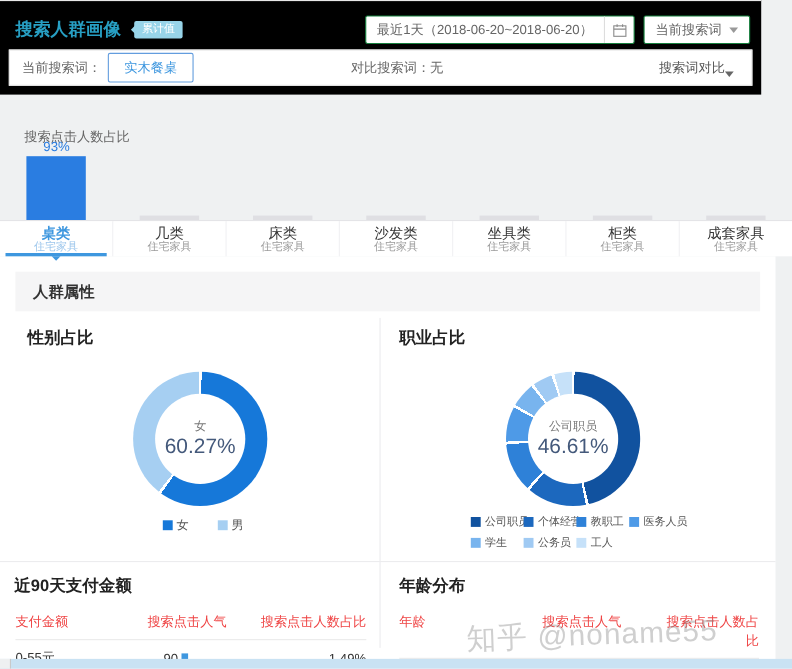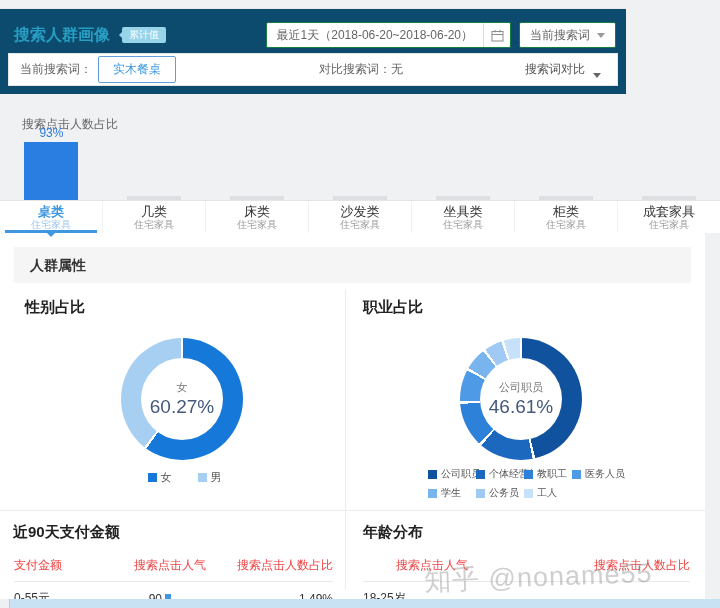--- a/index.html
+++ b/index.html
@@ -1,35 +1,35 @@
 <!DOCTYPE html>
 <html><head>
 <meta charset="utf-8">
 <style>
   html,body{margin:0;padding:0;}
   body{font-family:"Liberation Sans","DejaVu Sans",sans-serif;}
   .page{position:relative;width:720px;height:608px;background:#eff1f2;overflow:hidden;}
 
   
-  .header-card{position:absolute;left:0;top:8px;width:626px;height:86px;background:#0c4a6e;border-top:1px solid #e8e8e8;box-sizing:border-box;}
+  .header-card{position:absolute;left:0;top:0;width:692px;height:86px;background:#000000;border-top:1px solid #e8e8e8;box-sizing:border-box;}
   .title-row{display:flex;align-items:center;height:36px;padding:8px 10px 0 14px;}
   .page-title{margin:0;font-size:16px;font-weight:bold;color:#279fc3;}
   .badge{position:relative;margin-left:12px;background:#98d4e9;color:#fff;font-size:10px;line-height:16px;padding:0 7px;border-radius:2px;}
   .badge::before{content:'';position:absolute;left:-7px;top:50%;margin-top:-4px;border:4px solid transparent;border-right-color:#98d4e9;}
   .hdr-controls{margin-left:auto;display:flex;gap:8px;}
   .ctl{display:flex;align-items:center;height:26px;border:1px solid #15803d;border-radius:2px;background:#fff;color:#666;font-size:12px;box-sizing:border-box;}
   .date-text{padding:0 10px;}
   .cal-seg{display:flex;align-items:center;justify-content:center;width:26px;height:100%;border-left:1px solid #ddd;}
   .terminal{padding:0 10px;gap:7px;}
   .chev{width:0;height:0;border-left:4px solid transparent;border-right:4px solid transparent;border-top:5px solid #999;display:inline-block;}
   .filter-row{position:absolute;left:8px;right:8px;top:44px;height:33px;border:1px solid #e6e6e6;background:#fff;display:flex;align-items:center;font-size:12px;box-sizing:border-box;}
   .cw-label{margin-left:11px;color:#666;}
   .kw-btn{margin-left:6px;border:1px solid #639dde;color:#3e97df;background:#fff;font-size:12px;padding:4px 14px;border-radius:2px;cursor:pointer;}
   .compare{position:absolute;left:310px;color:#666;}
-  .toggle{margin-left:auto;margin-right:16px;display:flex;align-items:flex-end;gap:8px;color:#555;cursor:pointer;}
+  .toggle{margin-left:auto;margin-right:16px;display:flex;align-items:flex-end;color:#555;cursor:pointer;}
   .toggle .chev{border-top-color:#666;}
 
   
   .bar-strip{position:absolute;left:0;top:86px;width:720px;height:114px;}
   .strip-label{position:absolute;left:22px;top:30px;font-size:12px;color:#666;}
   .bars{position:absolute;left:0;right:0;bottom:0;height:78px;display:flex;}
   .bar-slot{flex:1;position:relative;}
   .mini-bar{position:absolute;bottom:0;left:50%;transform:translateX(-50%);width:54px;background:#dfdfe3;}
   .mini-bar.active{background:#2a7de1;}
   .bar-val{position:absolute;bottom:60px;left:0;width:100%;text-align:center;font-size:12px;color:#2a7de1;}
@@ -278,20 +278,21 @@
             </span>
             <span class="c3">1.49%</span>
           </div>
         </div>
     </div>
 
     <div class="panel p-age">
       <h3 class="panel-title">年龄分布</h3>
       <div class="mini-table">
           <div class="th">
+            <span class="c1">年龄</span>
             <span class="c2">搜索点击人气</span>
             <span class="c3">搜索点击人数占比</span>
           </div>
           <div class="tr">
             <span class="c1">18-25岁</span>
           </div>
         </div>
     </div>
 
     <div class="wm">知乎 @noname55</div>

